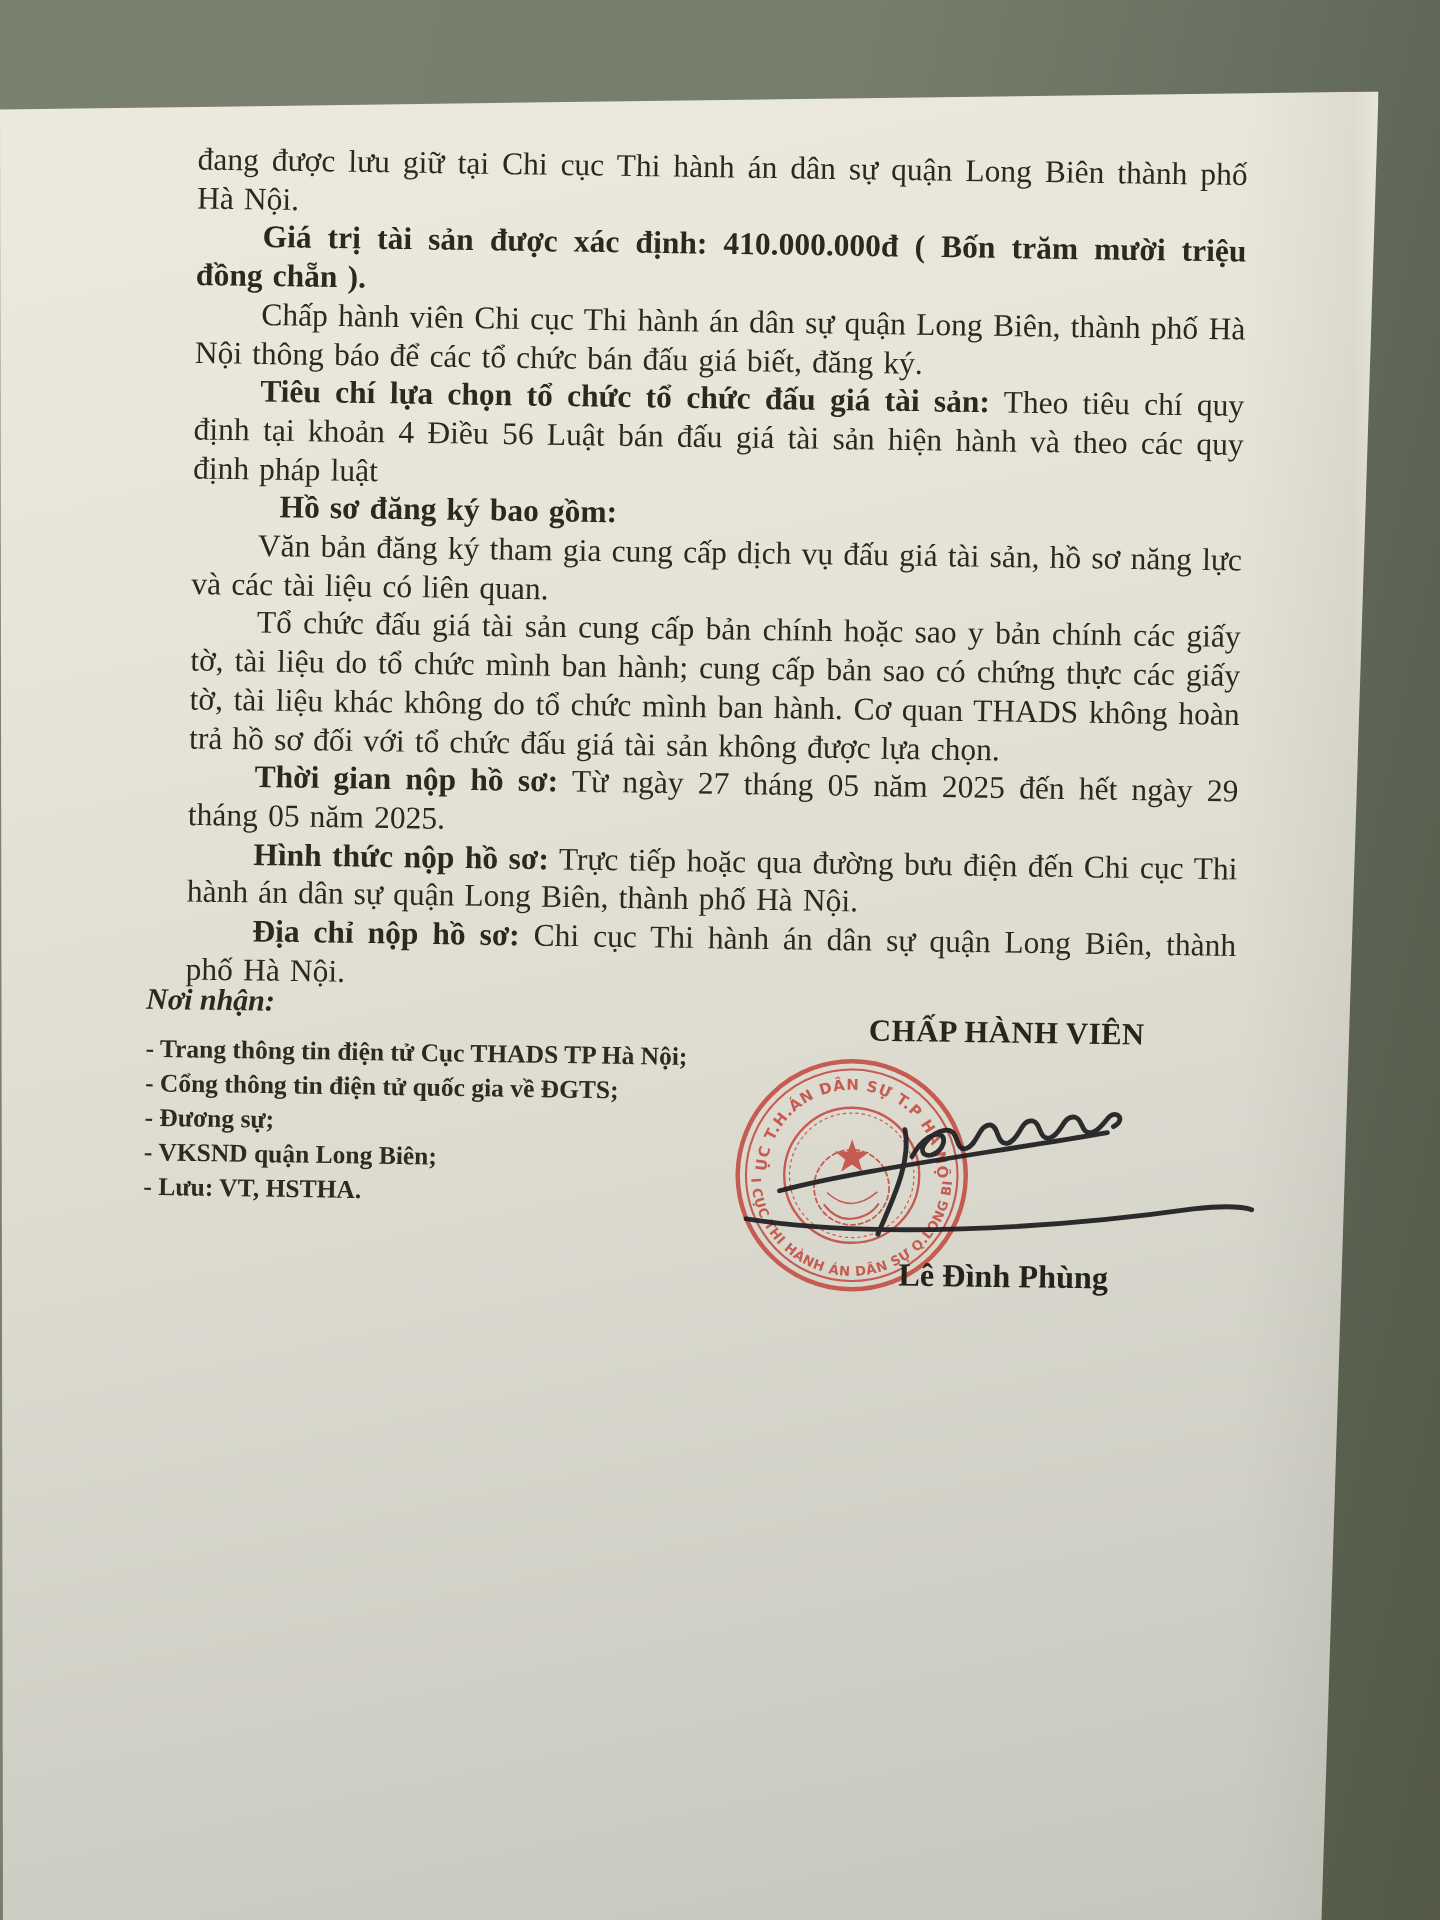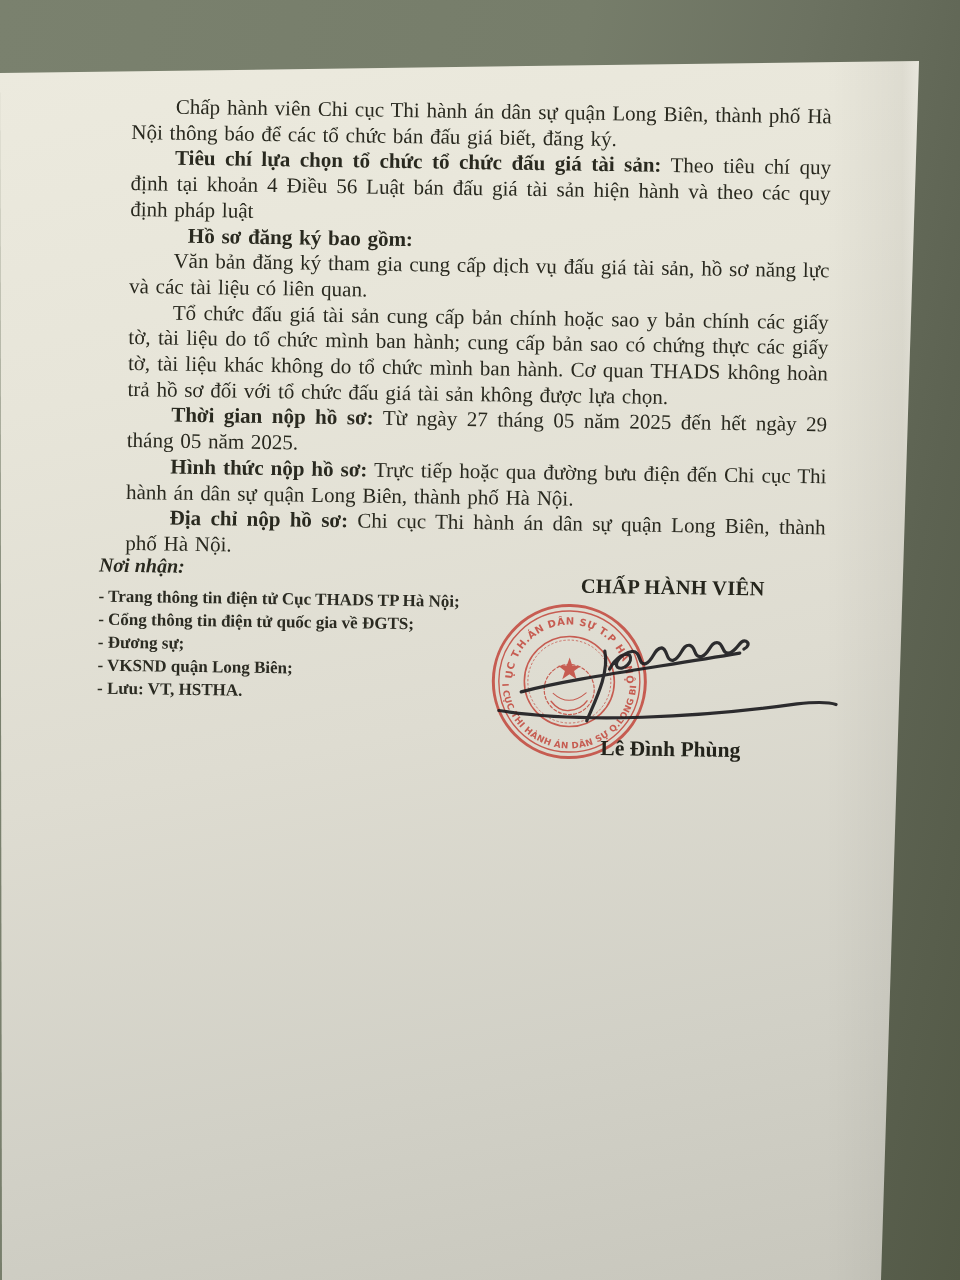--- a/index.html
+++ b/index.html
@@ -46,22 +46,22 @@
 </head>
 <body>
 
 <div class="backdrop"></div>
 
 <div class="paper">
   <div class="paper-shade"></div>
 
   <div class="content">
 
-    <p class="para no-indent"><b></b></p>
-    <p class="para"><span></span></p>
+    <p class="para no-indent"><b></b><span>đang được lưu giữ tại Chi cục Thi hành án dân sự quận Long Biên thành phố Hà Nội.</span></p>
+    <p class="para"><b>Giá trị tài sản được xác định: 410.000.000đ ( Bốn trăm mười triệu đồng chẵn ).</b><span></span></p>
     <p class="para"><b></b><span>Chấp hành viên Chi cục Thi hành án dân sự quận Long Biên, thành phố Hà Nội thông báo để các tổ chức bán đấu giá biết, đăng ký.</span></p>
     <p class="para"><b>Tiêu chí lựa chọn tổ chức tổ chức đấu giá tài sản:</b><span> Theo tiêu chí quy định tại khoản 4 Điều 56 Luật bán đấu giá tài sản hiện hành và theo các quy định pháp luật</span></p>
     <p class="para indent-lg"><b>Hồ sơ đăng ký bao gồm:</b><span></span></p>
     <p class="para"><b></b><span>Văn bản đăng ký tham gia cung cấp dịch vụ đấu giá tài sản, hồ sơ năng lực và các tài liệu có liên quan.</span></p>
     <p class="para"><b></b><span>Tổ chức đấu giá tài sản cung cấp bản chính hoặc sao y bản chính các giấy tờ, tài liệu do tổ chức mình ban hành; cung cấp bản sao có chứng thực các giấy tờ, tài liệu khác không do tổ chức mình ban hành. Cơ quan THADS không hoàn trả hồ sơ đối với tổ chức đấu giá tài sản không được lựa chọn.</span></p>
     <p class="para"><b>Thời gian nộp hồ sơ:</b><span> Từ ngày 27 tháng 05 năm 2025 đến hết ngày 29 tháng 05 năm 2025.</span></p>
     <p class="para"><b>Hình thức nộp hồ sơ:</b><span> Trực tiếp hoặc qua đường bưu điện đến Chi cục Thi hành án dân sự quận Long Biên, thành phố Hà Nội.</span></p>
     <p class="para"><b>Địa chỉ nộp hồ sơ:</b><span> Chi cục Thi hành án dân sự quận Long Biên, thành phố Hà Nội.</span></p>
     <p class="para"><b></b></p>
 

